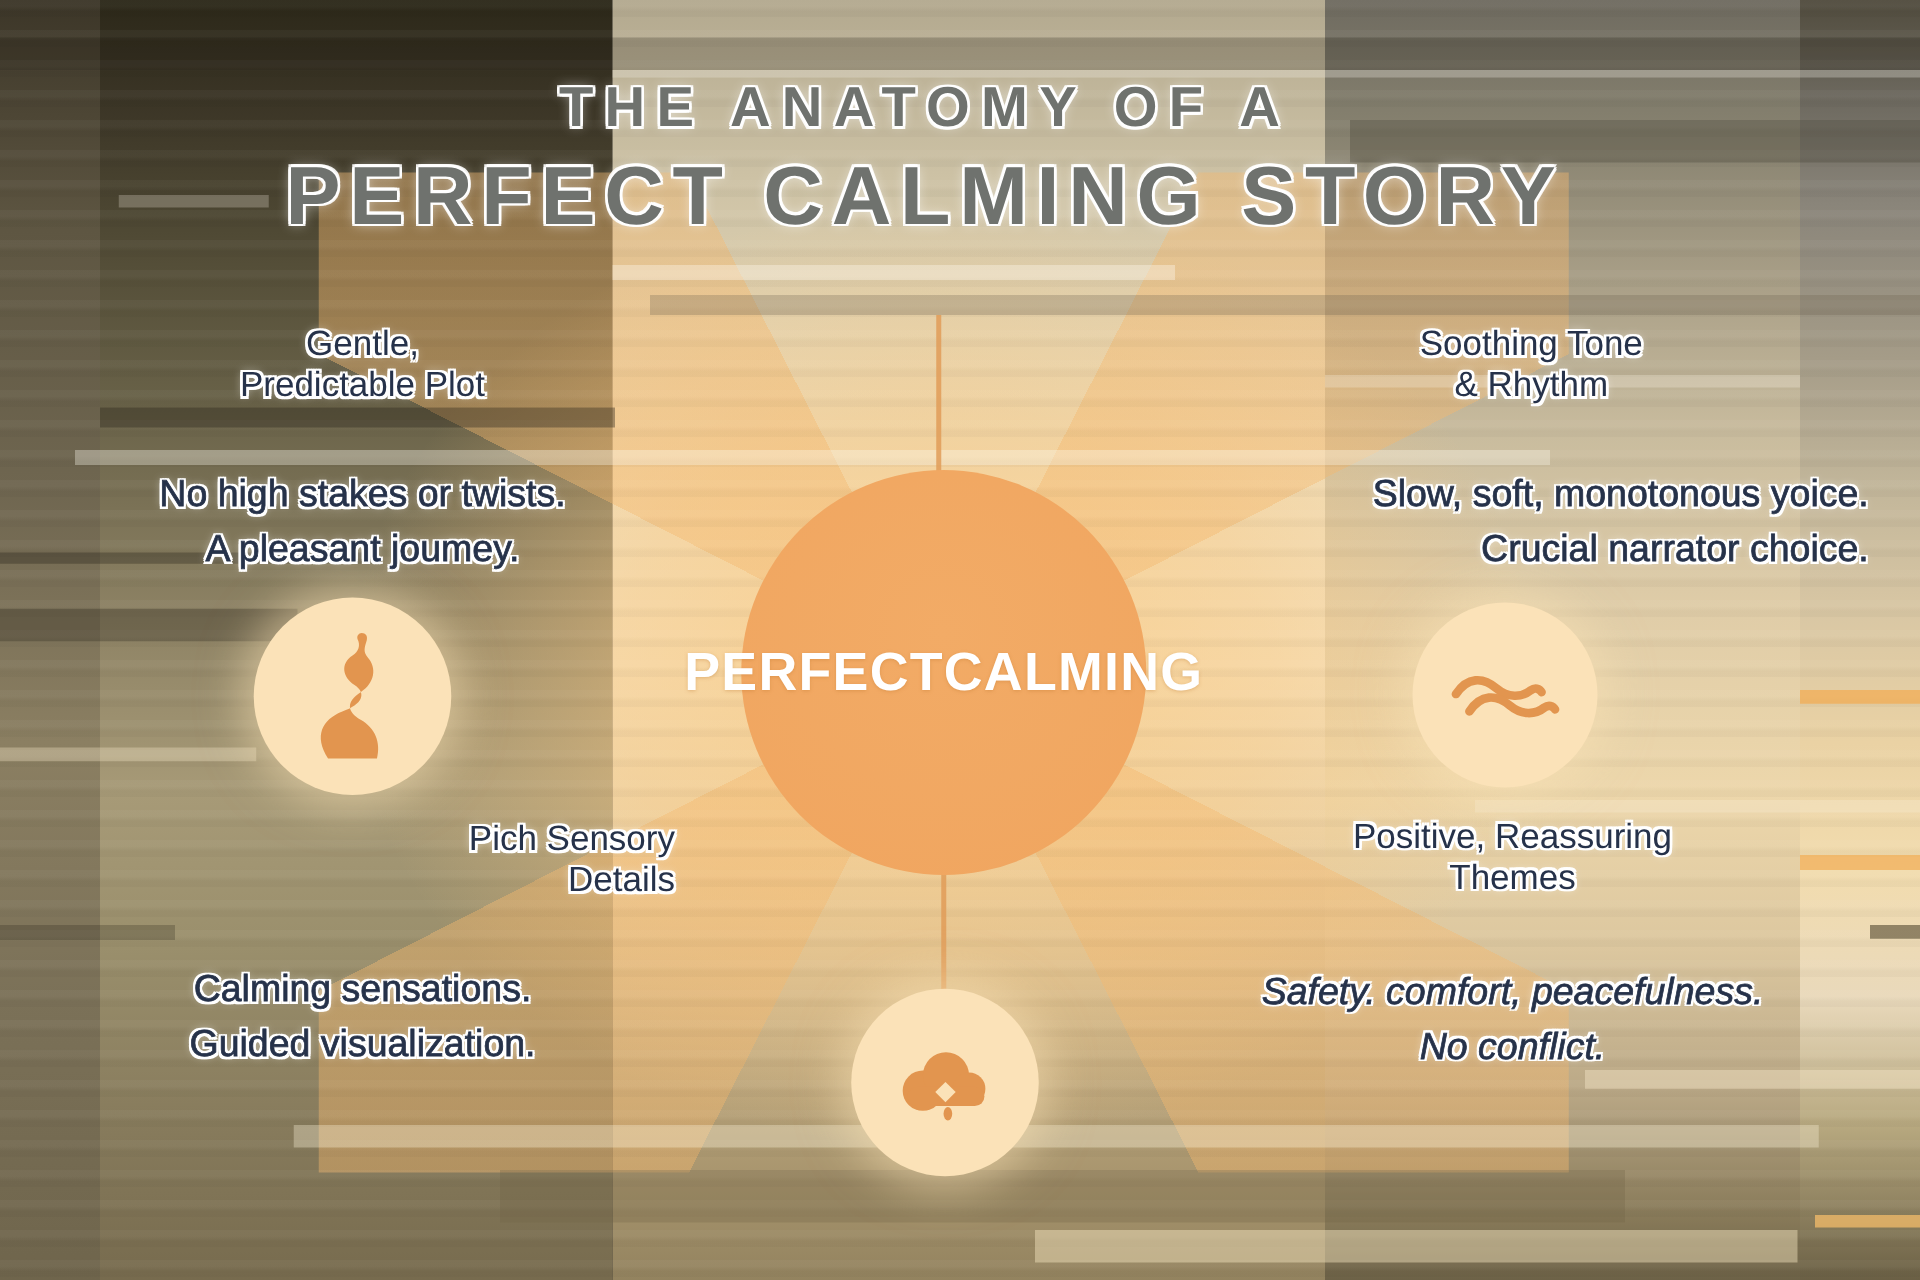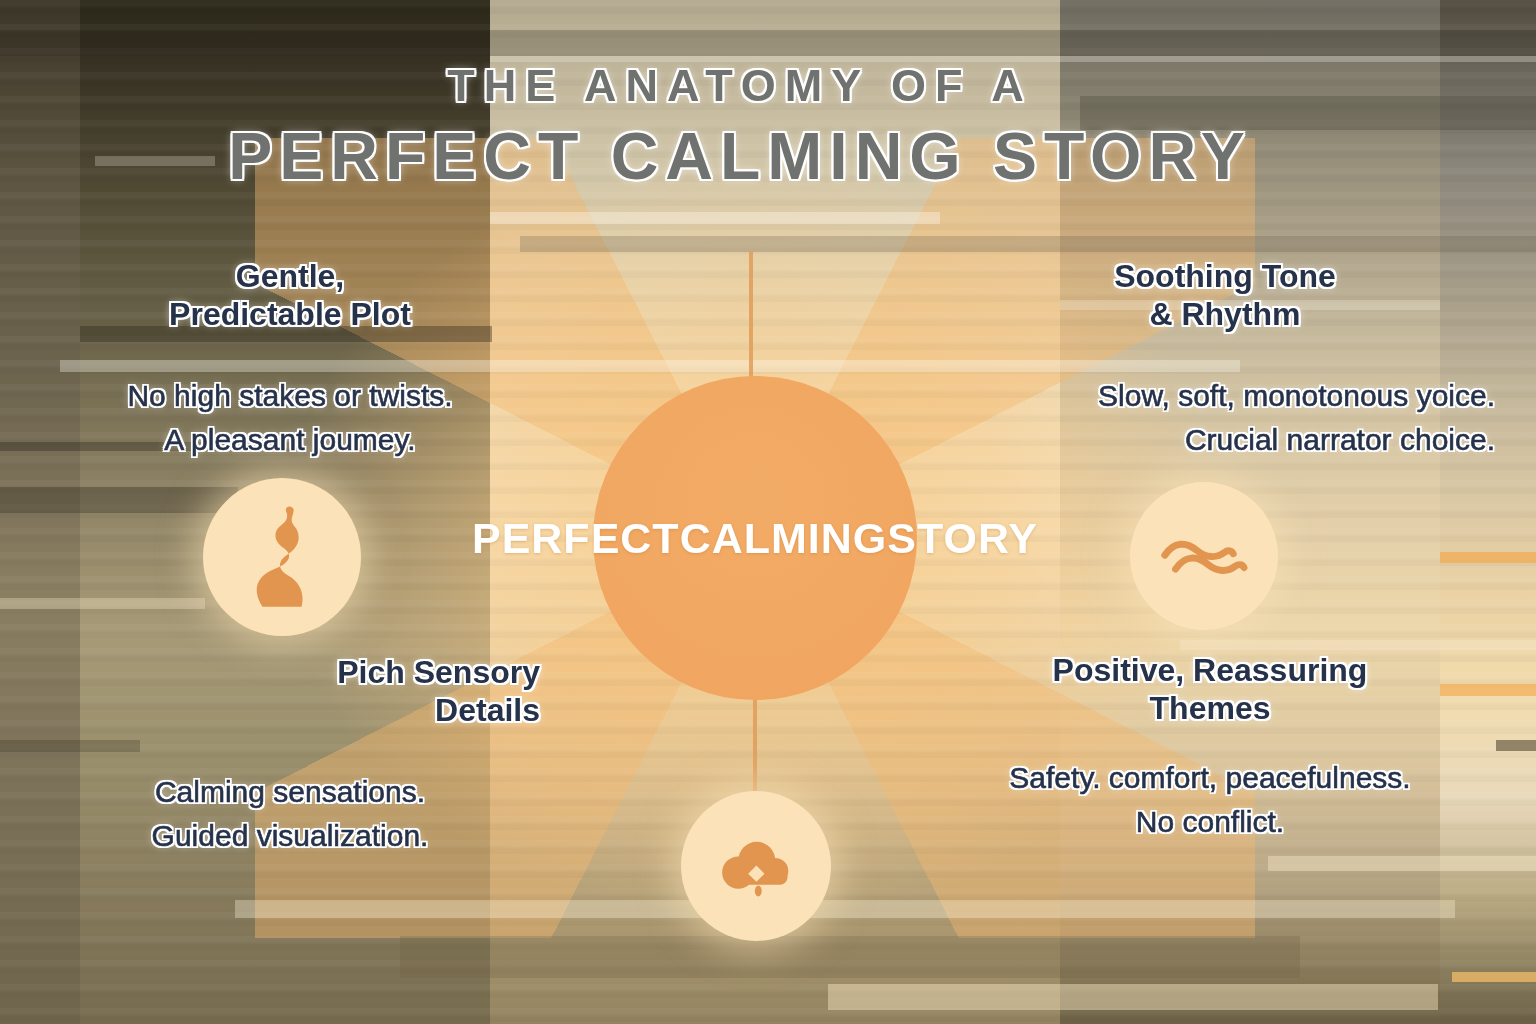--- a/index.html
+++ b/index.html
@@ -36,30 +36,30 @@
     color:var(--title-gray,#6F726E);font-weight:bold;
     text-shadow:-2px -2px 0 rgba(255,255,255,.9),2px -2px 0 rgba(255,255,255,.9),
                 -2px 2px 0 rgba(255,255,255,.9),2px 2px 0 rgba(255,255,255,.9),
                 0 -2px 0 #fff,0 2px 0 #fff,-2px 0 0 #fff,2px 0 0 #fff,0 0 10px rgba(255,255,255,.6);}
   .title .kicker{font-size:45px;letter-spacing:9px;}
   .title .main{font-size:66px;letter-spacing:7px;margin-top:6px;}
   
   .navy{color:var(--heading-navy,#26324A);white-space:pre-line;text-align:center;z-index:6;position:absolute;
     text-shadow:-2px -2px 0 #fff,0 -2px 0 #fff,2px -2px 0 #fff,-2px 0 0 #fff,2px 0 0 #fff,
                 -2px 2px 0 #fff,0 2px 0 #fff,2px 2px 0 #fff,0 0 8px rgba(255,255,255,.8);}
-  .heading{font-size:32px;font-weight:bold;line-height:1.18;}
+  .heading{font-size:28px;font-weight:normal;line-height:1.18;}
   .body-text{font-size:30px;line-height:1.45;-webkit-text-stroke:.6px var(--heading-navy,#26324A);}
   #tl-heading{left:40px;top:258px;width:500px;}
   #tl-body{left:20px;top:374px;width:540px;}
   #tr-heading{left:975px;top:258px;width:500px;}
   #tr-body{left:955px;top:374px;width:540px;text-align:right;}
   #bl-heading{left:40px;top:654px;width:500px;text-align:right;}
   #bl-body{left:20px;top:770px;width:540px;}
   #br-heading{left:960px;top:652px;width:500px;}
-  #br-body{left:940px;top:756px;width:540px;}
+  #br-body{left:940px;top:772px;width:540px;font-style:italic;}
   
   .hub{position:absolute;left:593px;top:376px;width:324px;height:324px;border-radius:50%;z-index:5;
     background:radial-gradient(circle at 50% 40%, #f2ab66, var(--hub-orange,#F0A55F));
     display:flex;flex-direction:row;align-items:center;justify-content:center;
     color:var(--hub-text,#fff);font-weight:bold;font-size:43px;line-height:1.22;letter-spacing:1px;
     text-shadow:0 1px 3px rgba(190,115,40,.35);}
   
   .badge{position:absolute;border-radius:50%;z-index:4;background:var(--icon-bg,#FBE2B8);
     box-shadow:0 0 34px 10px rgba(250,225,180,.55);display:flex;align-items:center;justify-content:center;}
   #badge-path{left:203px;top:478px;width:158px;height:158px;}
@@ -129,21 +129,20 @@
 Guided visualization.</div>
 
   <div class="navy heading" id="br-heading">Positive, Reassuring
 Themes</div>
   <div class="navy body-text" id="br-body">Safety. comfort, peacefulness.
 No conflict.</div>
 
   <div class="hub">
     <span>PERFECT</span>
     <span>CALMING</span>
-    <span>STORY</span>
   </div>
 
   <div class="badge" id="badge-path">
     <span>
       <svg width="84" height="106" viewBox="0 0 100 130">
         <path fill="#E2954F" d="M26 126 C12 104 20 88 40 80 C60 73 64 62 52 54 C40 46 38 33 50 25
           C56 21 58 15 55 9 C54 6 56 3 59 3 C63 3 65 6 64 10 C62 17 60 21 65 27
           C74 37 72 52 58 61 C44 70 44 80 58 88 C72 96 78 110 74 126 Z"></path>
       </svg>
     </span>

